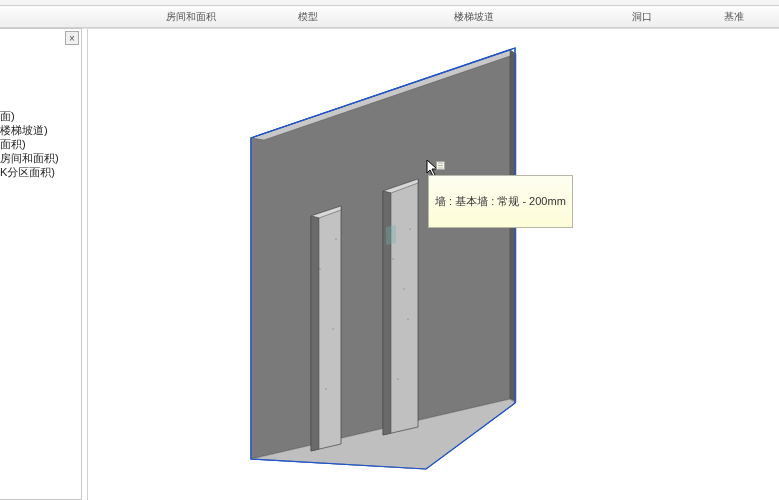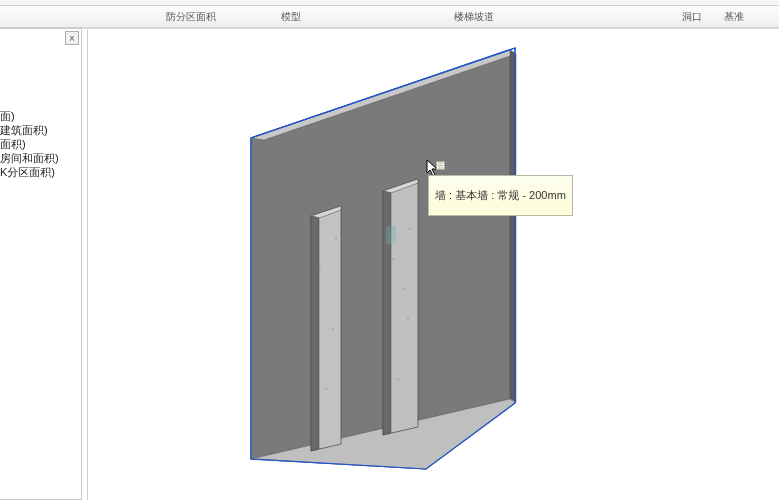--- a/index.html
+++ b/index.html
@@ -104,45 +104,45 @@
       pointer-events: none;
     }
     
     .tooltip {
       position: absolute;
       left: 340px;
       top: 146px;
       background: linear-gradient(to bottom, #fefef0, #fdfdd8);
       border: 1px solid #b8b8a8;
       font-size: 11px;
-      padding: 12px 6px;
+      padding: 18px 6px;
       color: #333;
       white-space: nowrap;
     }
   </style>
 </head>
 <body>
 
 <div class="ribbon-tabs">
 </div>
 
 <div class="ribbon-bar">
-  <span class="ribbon-group-label" style="left:160px">防分区面积</span>
-  <span class="ribbon-group-label" style="left:275px">模型</span>
+  <span class="ribbon-group-label" style="left:160px">房间和面积</span>
+  <span class="ribbon-group-label" style="left:292px">模型</span>
   <span class="ribbon-group-label" style="left:448px">楼梯坡道</span>
-  <span class="ribbon-group-label" style="left:676px">洞口</span>
+  <span class="ribbon-group-label" style="left:626px">洞口</span>
   <span class="ribbon-group-label" style="left:718px">基准</span>
 </div>
 
 <div class="main-area">
   <div class="side-panel">
     <div class="side-panel-close">×</div>
     <div class="side-panel-content">
       <div class="side-panel-item">面)</div>
-      <div class="side-panel-item">建筑面积)</div>
+      <div class="side-panel-item">楼梯坡道)</div>
       <div class="side-panel-item">面积)</div>
       <div class="side-panel-item">房间和面积)</div>
       <div class="side-panel-item">K分区面积)</div>
     </div>
   </div>
 
   <div class="viewport">
     <div class="viewport-inner">
       <svg class="wall-svg" width="690" height="472">
 

